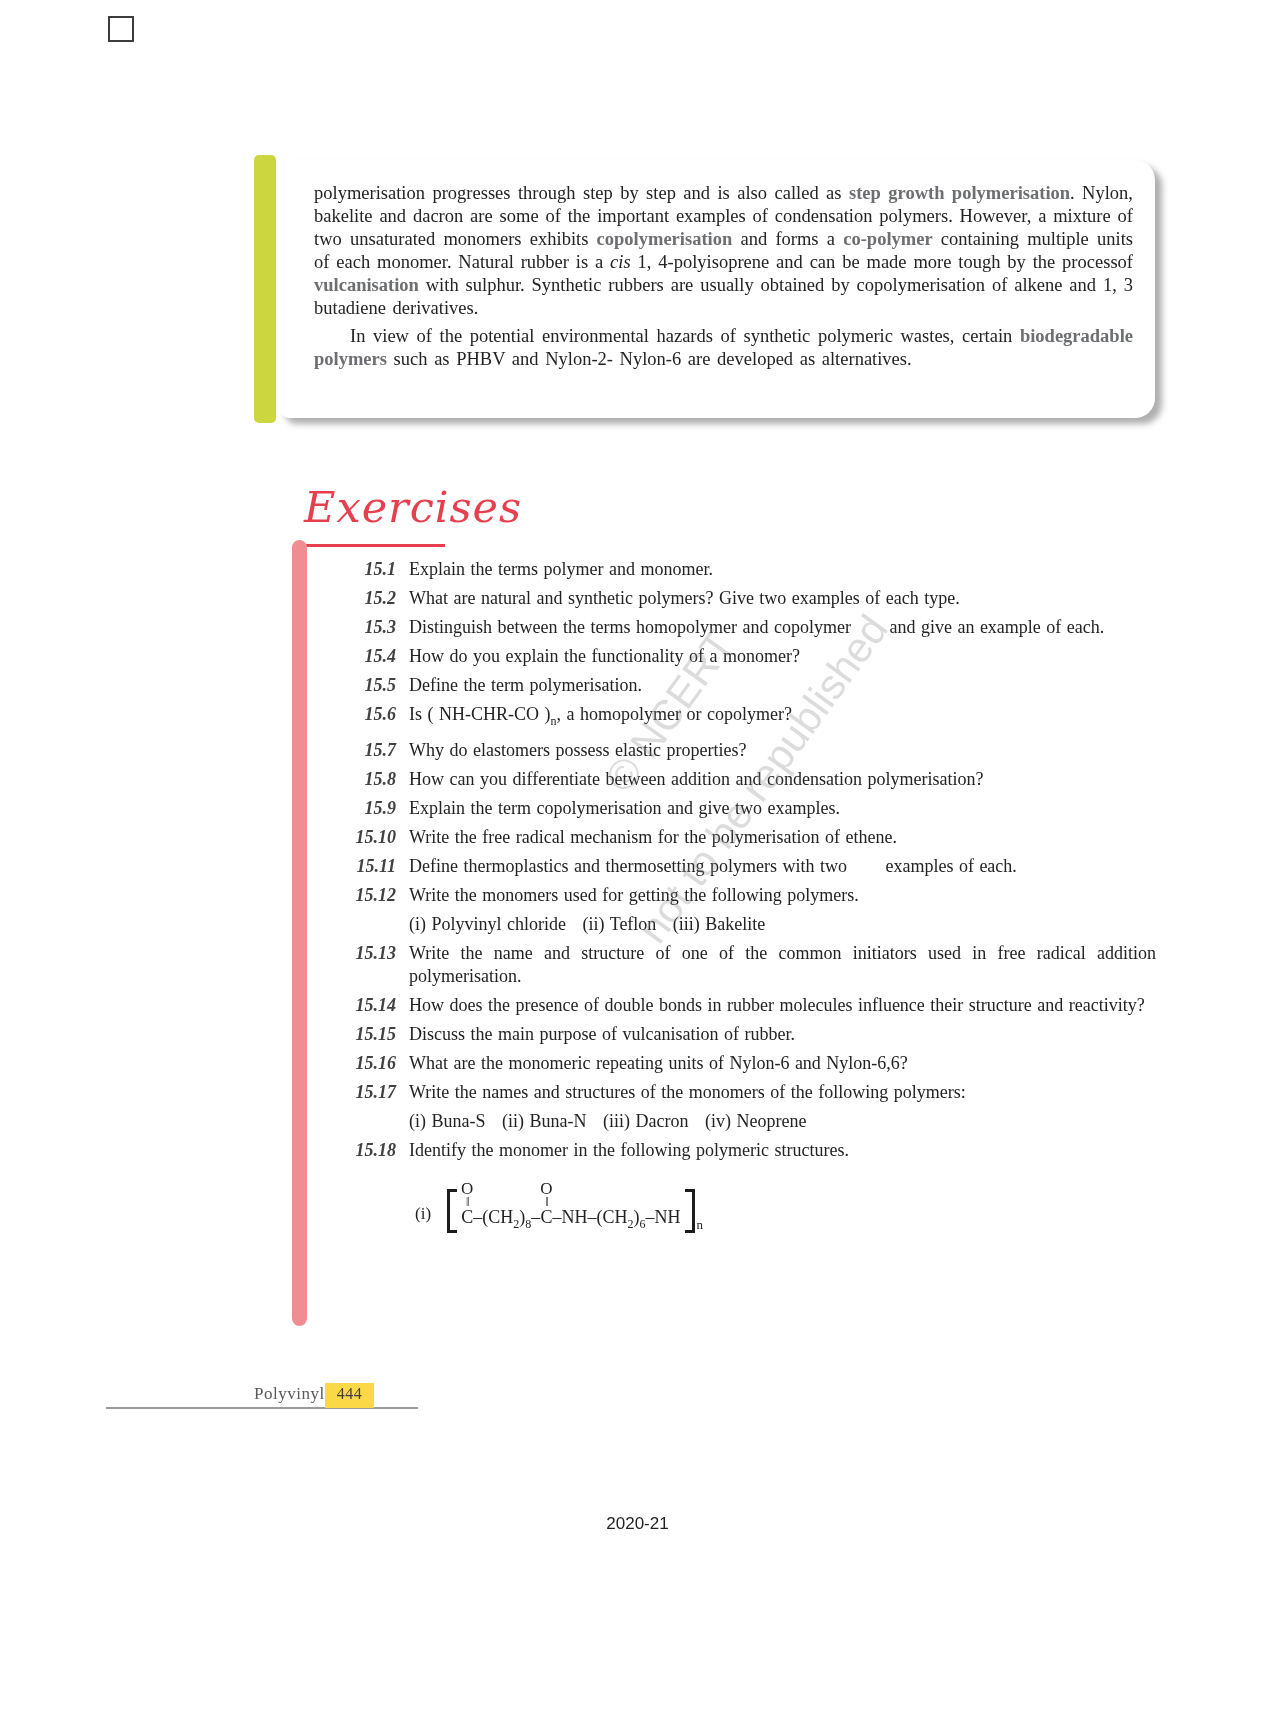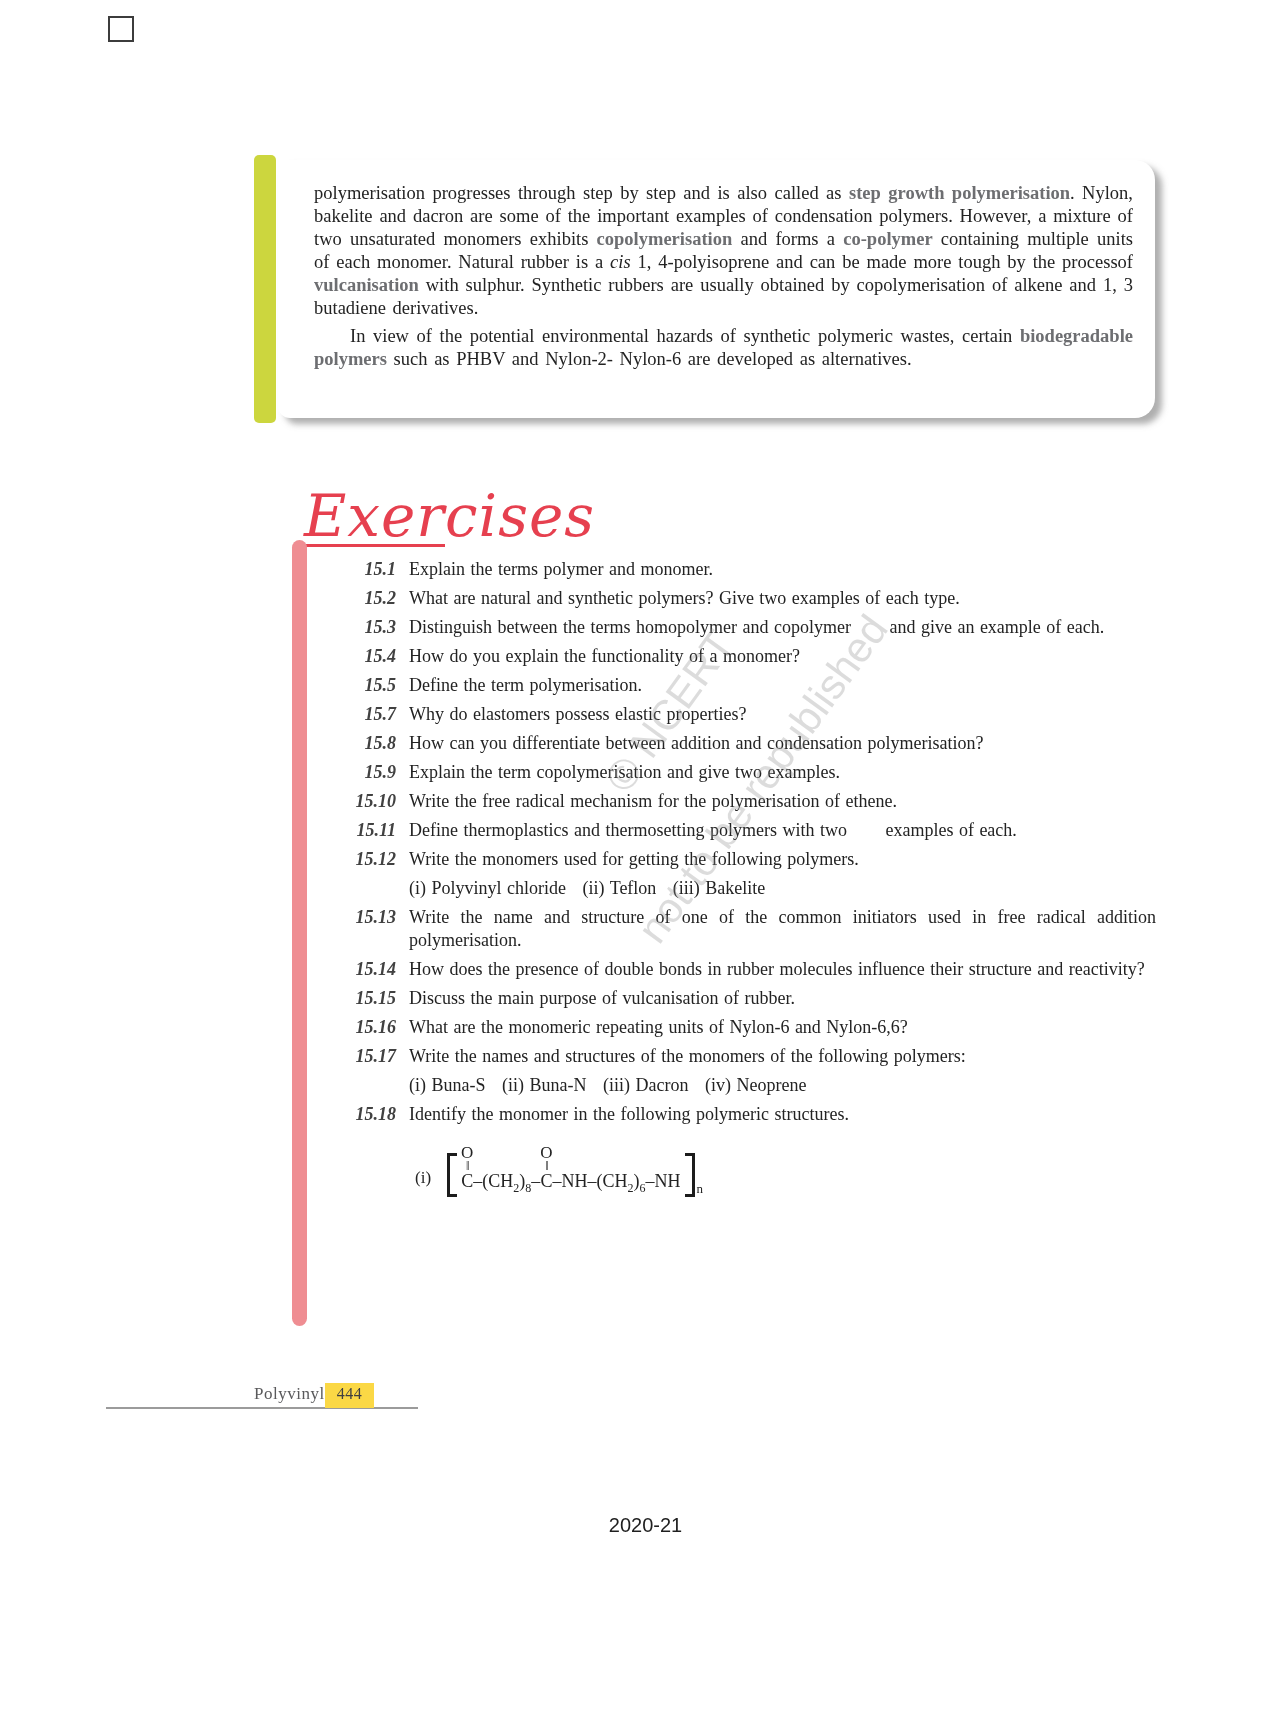--- a/index.html
+++ b/index.html
@@ -28,21 +28,21 @@
     font-size:18.5px; line-height:23px; text-align:justify; word-spacing:2px;
   }
   .intro-box .kw { font-weight:bold; color:#6d6e71; }
   .intro-box .it { font-style:italic; }
   .p2 { text-indent:36px; margin-top:5px; }
 
   
   .exercises-section { position:absolute; left:0; top:470px; width:1275px; height:920px; }
   .ex-title {
     position:absolute; left:198px; top:12px;
-    font-size:58px; font-style:italic; font-weight:normal;
+    font-size:43px; font-style:italic; font-weight:normal;
     color:#e6404f; letter-spacing:1px;
     font-family:"DejaVu Serif","Liberation Serif",serif;
   }
   .ex-underline { position:absolute; left:196px; top:74px; width:143px; height:3px; background:#e6404f; }
   .ex-bar {
     position:absolute; left:186px; top:70px; width:15px; height:786px;
     background:#ef8d92; border-radius:8px;
   }
   .ex-list { position:absolute; left:186px; top:88px; width:864px; list-style:none; }
   .ex-list li {
@@ -78,22 +78,22 @@
   }
 
   
   .footer-rule { position:absolute; left:0; top:1407px; width:312px; height:2px; background:#9b9b9b; }
   .footer { position:absolute; left:148px; top:1383px; font-size:17px; color:#59595b; letter-spacing:0.5px; }
   .page-num {
     display:inline-block; background:#fbd845; color:#3f3f41;
     padding:2px 12px 5px; font-size:16px; font-weight:normal;
   }
   .year {
-    position:absolute; top:1514px; left:8px; width:100%; text-align:center;
-    font-size:20px; color:#1f1f1f; font-family:"Liberation Sans","DejaVu Sans",sans-serif;
+    position:absolute; top:1514px; left:0; width:100%; text-align:center;
+    font-size:17px; color:#1f1f1f; font-family:"Liberation Sans","DejaVu Sans",sans-serif;
   }
 </style>
 </head>
 <body>
 
 <div class="page">
 
   <div class="corner-square"></div>
 
   <div class="intro-section">
@@ -107,20 +107,21 @@
   <div class="exercises-section">
     <h2 class="ex-title">Exercises</h2>
     <div class="ex-underline"></div>
     <div class="ex-bar"></div>
     <ol class="ex-list">
       <li><span class="num">15.1</span><span class="txt">Explain the terms polymer and monomer.</span></li>
       <li><span class="num">15.2</span><span class="txt">What are natural and synthetic polymers? Give two examples of each type.</span></li>
       <li><span class="num">15.3</span><span class="txt">Distinguish between the terms homopolymer and copolymer       and give an example of each.</span></li>
       <li><span class="num">15.4</span><span class="txt">How do you explain the functionality of a monomer?</span></li>
       <li><span class="num">15.5</span><span class="txt">Define the term polymerisation.</span></li>
+      <li><span class="num">15.6</span><span class="txt"><span>Is ( NH-CHR-CO )</span><sub>n</sub><span>, a homopolymer or copolymer?</span></span></li>
       <li><span class="num">15.7</span><span class="txt">Why do elastomers possess elastic properties?</span></li>
       <li><span class="num">15.8</span><span class="txt">How can you differentiate between addition and condensation polymerisation?</span></li>
       <li><span class="num">15.9</span><span class="txt">Explain the term copolymerisation and give two examples.</span></li>
       <li><span class="num">15.10</span><span class="txt">Write the free radical mechanism for the polymerisation of ethene.</span></li>
       <li><span class="num">15.11</span><span class="txt">Define thermoplastics and thermosetting polymers with two       examples of each.</span></li>
       <li><span class="num">15.12</span><span class="txt">Write the monomers used for getting the following polymers.</span><div class="sub-line">(i) Polyvinyl chloride   (ii) Teflon   (iii) Bakelite</div></li>
       <li><span class="num">15.13</span><span class="txt">Write the name and structure of one of the common initiators used in free radical addition polymerisation.</span></li>
       <li><span class="num">15.14</span><span class="txt">How does the presence of double bonds in rubber molecules influence their structure and reactivity?</span></li>
       <li><span class="num">15.15</span><span class="txt">Discuss the main purpose of vulcanisation of rubber.</span></li>
       <li><span class="num">15.16</span><span class="txt">What are the monomeric repeating units of Nylon-6 and Nylon-6,6?</span></li>

